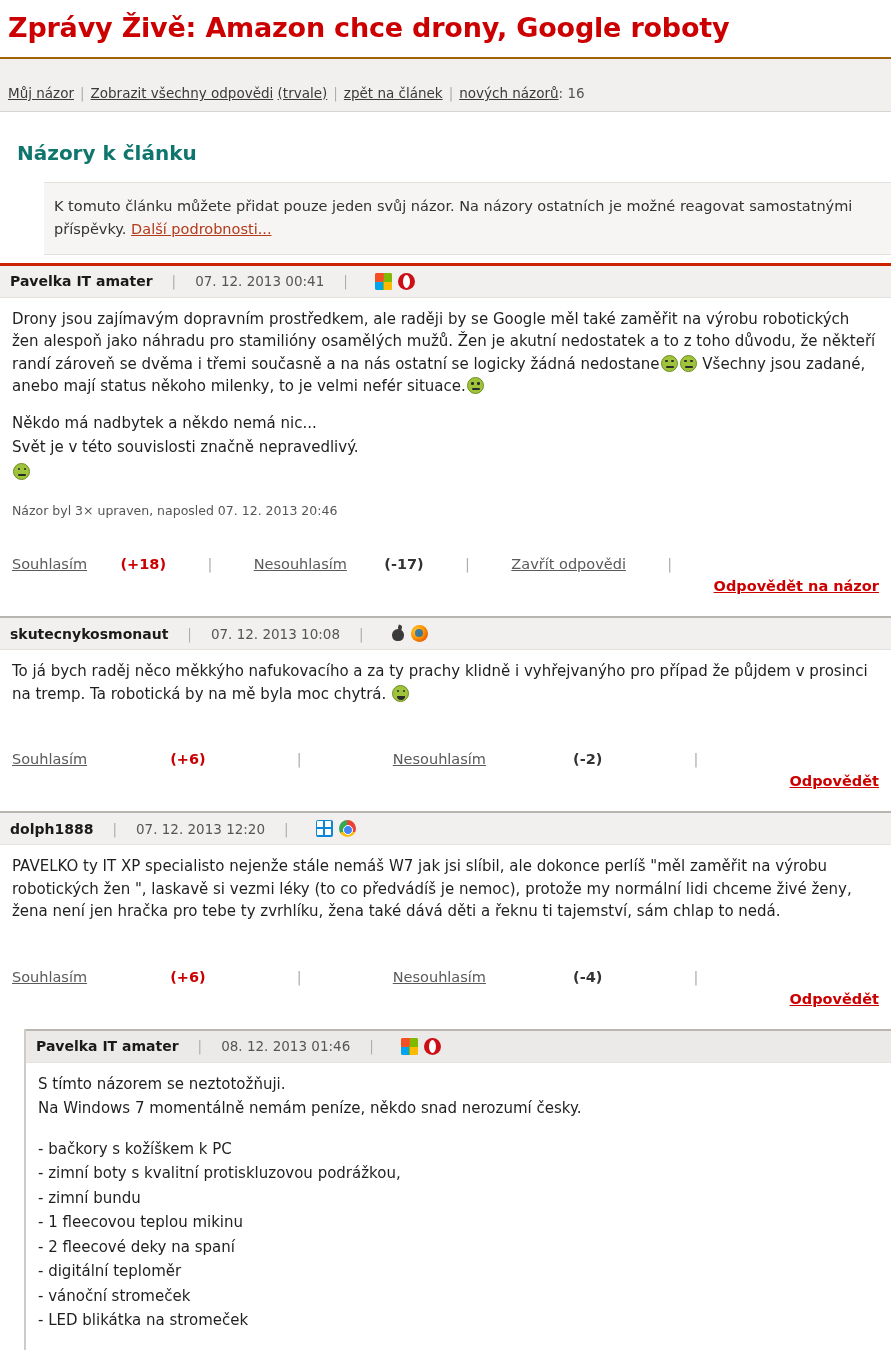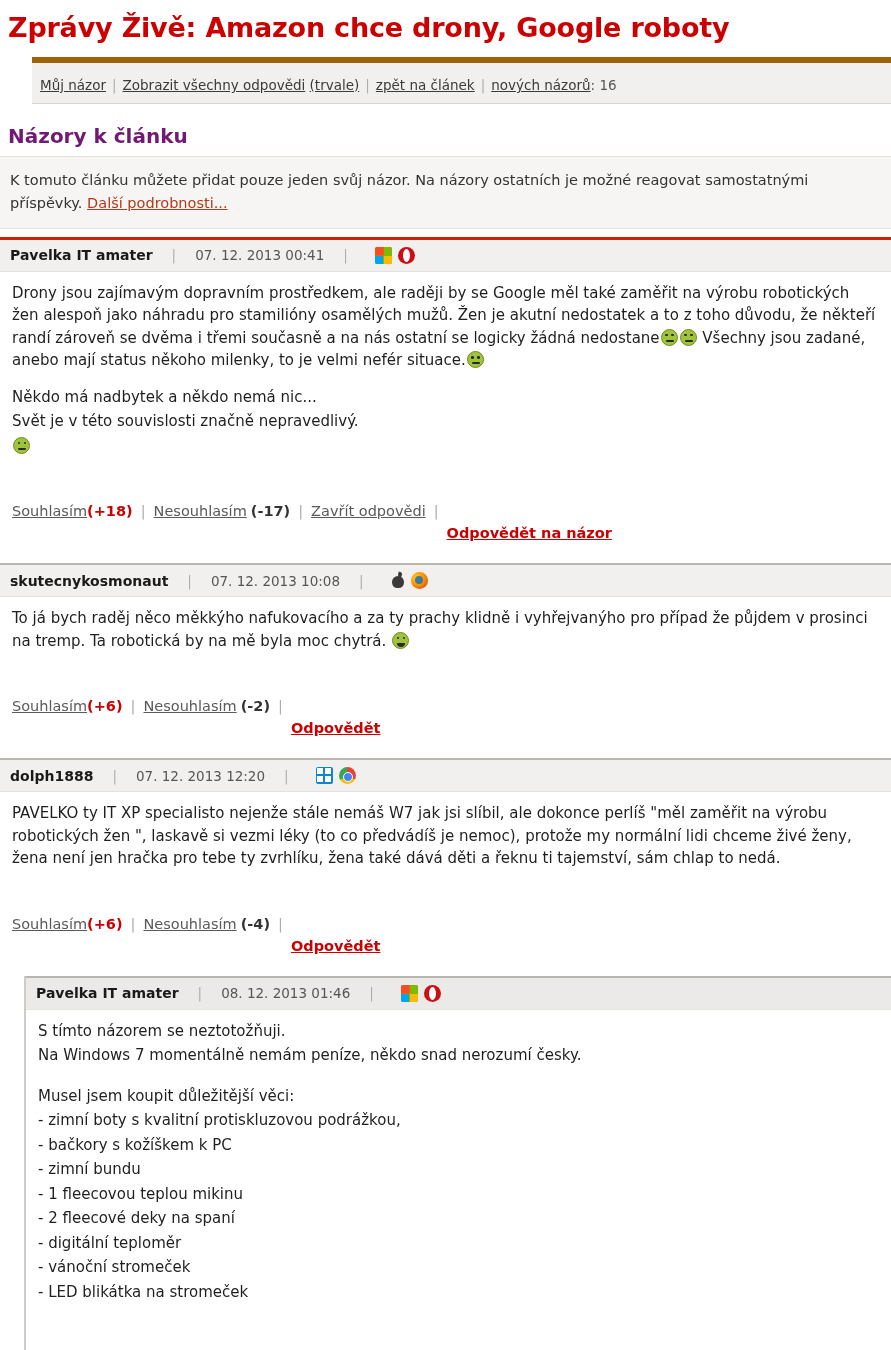--- a/index.html
+++ b/index.html
@@ -22,56 +22,56 @@
     font-size: 27px;
     font-weight: bold;
     color: #cc0000;
     margin: 0;
     padding: 12px 8px 14px 8px;
     line-height: 1.15;
     letter-spacing: -0.2px;
   }
   .toolbar {
     background: #f2f0ee;
-    border-top: 6px solid #a16207;
+    border-top: 2px solid #a16207;
     border-bottom: 1px solid #d8d4d0;
-    padding: 14px 8px 10px 8px;
+    padding: 26px 8px 10px 8px;
     font-size: 13.5px;
     color: #555;
-    margin-left: 32px;
   }
   .toolbar a {
     color: #3a3a3a;
     text-decoration: underline;
   }
   .toolbar .sep {
     color: #b0aca8;
     padding: 0 6px;
   }
   .toolbar .count {
     color: #555;
   }
 
   
   .section-title {
     font-size: 20px;
     font-weight: bold;
-    color: #701a75;
-    margin: 0;
+    color: #0f766e;
+    margin: 9px;
     padding: 20px 8px 8px 8px;
   }
 
   .notice {
     background: #f7f5f3;
     border-top: 1px solid #e4e0dc;
     border-bottom: 1px solid #e4e0dc;
     padding: 12px 10px 14px 10px;
     font-size: 14.5px;
     line-height: 1.55;
     color: #333;
+    margin-left: 44px;
   }
   .notice a {
     color: #b33a1a;
     text-decoration: underline;
   }
 
   
   .comments { padding: 0; }
 
   .comment {
@@ -242,20 +242,21 @@
     color: #555;
     padding: 2px 12px 10px 12px;
   }
 
   .c-actions {
     padding: 6px 12px 14px 12px;
     font-size: 14.5px;
     display: flex;
     align-items: center;
     flex-wrap: wrap;
+    justify-content: space-between;
   }
   .c-actions a { text-decoration: underline; }
   .act-agree { color: #5a5a5a; }
   .act-disagree { color: #5a5a5a; }
   .val-pos { color: #cc0000; font-weight: bold; }
   .val-neg { color: #333333; font-weight: bold; margin-left: 4px; }
   .act-close { color: #5a5a5a; }
   .act-reply {
     color: #cc0000;
     font-weight: bold;
@@ -306,20 +307,21 @@
           <span class="icon icon-winxp"></span>
           <span class="icon icon-opera"></span>
         </span>
       </div>
       <div class="c-body">
         <p class="tight"><span>Drony jsou zajímavým dopravním prostředkem, ale raději by se Google měl také zaměřit na výrobu robotických žen alespoň jako náhradu pro stamilióny osamělých mužů. Žen je akutní nedostatek a to z toho důvodu, že někteří randí zároveň se dvěma i třemi současně a na nás ostatní se logicky žádná nedostane</span><span class="emoji sad"></span><span class="emoji sad"></span> <span>Všechny jsou zadané, anebo mají status někoho milenky, to je velmi nefér situace.</span><span class="emoji sad"></span></p>
         <p style="margin-top:14px" class="tight">Někdo má nadbytek a někdo nemá nic...</p>
         <p class="tight">Svět je v této souvislosti značně nepravedlivý.</p>
         <p><span class="emoji sad"></span></p>
       </div>
+      <div class="edit-note">Názor byl 3× upraven, naposled 07. 12. 2013 20:46</div>
       <div class="c-actions">
         <a href="#" class="act-agree">Souhlasím</a>
           <span class="val-pos">(+18)</span>
         <span class="a-sep">|</span>
         <a href="#" class="act-disagree">Nesouhlasím</a>
           <span class="val-neg">(-17)</span>
         <span class="a-sep">|</span>
         <a href="#" class="act-close">Zavřít odpovědi</a>
         <span class="a-sep">|</span>
         <a href="#" class="act-reply">Odpovědět na názor</a>
@@ -387,23 +389,22 @@
         <span class="c-sep">|</span>
         <span class="c-icons">
           <span class="icon icon-winxp"></span>
           <span class="icon icon-opera"></span>
         </span>
       </div>
       <div class="c-body">
         <p class="tight">S tímto názorem se neztotožňuji.</p>
         <p class="tight">Na Windows 7 momentálně nemám peníze, někdo snad nerozumí česky.</p>
         <p class="tight" style="height:14px"></p>
-        <p class="tight">Musel jsem koupit důležitější věci:</p>
+        <p class="tight">- bačkory s kožíškem k PC</p>
         <p class="tight">- zimní boty s kvalitní protiskluzovou podrážkou,</p>
-        <p class="tight">- bačkory s kožíškem k PC</p>
         <p class="tight">- zimní bundu</p>
         <p class="tight">- 1 fleecovou teplou mikinu</p>
         <p class="tight">- 2 fleecové deky na spaní</p>
         <p class="tight">- digitální teploměr</p>
         <p class="tight">- vánoční stromeček</p>
         <p class="tight" style="margin-bottom:20px">- LED blikátka na stromeček</p>
       </div>
       <div class="c-actions">
         <a href="#" class="act-agree">Souhlasím</a>
           <span class="val-pos">(+3)</span>

